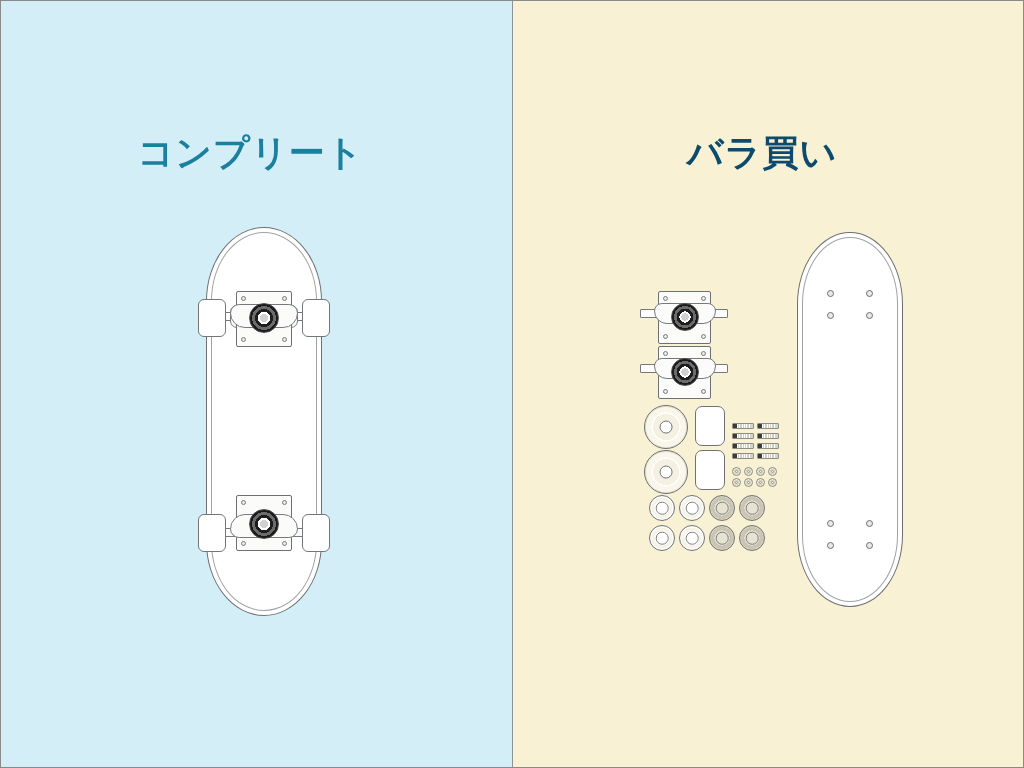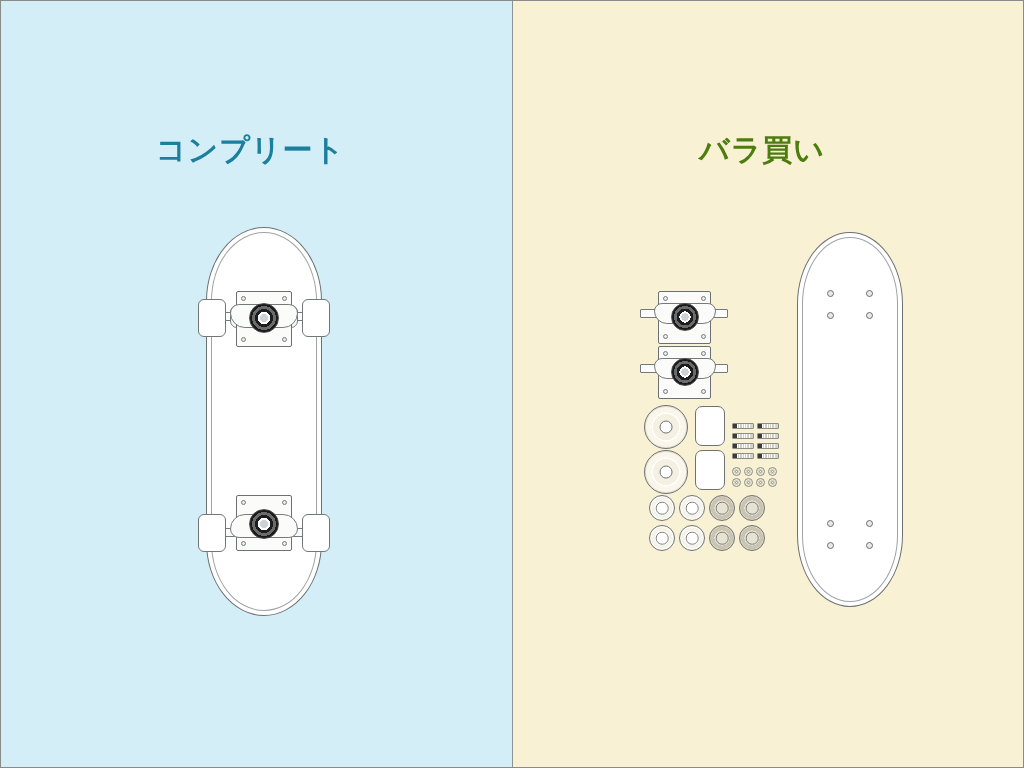--- a/index.html
+++ b/index.html
@@ -22,21 +22,21 @@
     overflow: hidden;
   }
   .panel-left  { width: 511px; background: #d4eef8; }
   .panel-right { width: 511px; background: #f8f1d4; border-left: 1px solid #8f9294; }
 
   .panel-title {
     position: absolute;
     top: 132px;
     left: 0; right: 12px;
     text-align: center;
-    font-size: 30px;
+    font-size: 36px;
     font-weight: 700;
     letter-spacing: 1px;
     line-height: 1.1;
     white-space: nowrap;
     user-select: none;
   }
   .title-left  { color: #1b7f9e; }
   .title-right { color: #c4700f; }
 
   
@@ -233,21 +233,21 @@
         <div class="kingpin" style="left:248px; top:508px; width:30px; height:30px;"></div>
         <div class="wheel-rect" style="left:197px; top:513px; width:28px; height:38px;"></div>
         <div class="wheel-rect" style="left:301px; top:513px; width:28px; height:38px;"></div>
       </div>
 
     </div>
   </div>
 
   <div class="panel panel-right" style="background: rgb(248, 241, 212);">
 
-    <div class="panel-title title-right" style="color: #4d7c0f;">バラ買い</div>
+    <div class="panel-title title-right" style="color: #0c4a6e;">バラ買い</div>
 
     <div>
 
       <div class="truck">
         <div class="axle" style="left:127px; top:308px; width:50px;"></div>
         <div class="axle" style="left:165px; top:308px; width:50px;"></div>
         <div class="baseplate" style="left:145px; top:290px; width:53px; height:53px;">
           <div class="bp-hole" style="left:4px; top:4px;"></div>
           <div class="bp-hole" style="right:4px; top:4px;"></div>
           <div class="bp-hole" style="left:4px; bottom:4px;"></div>

